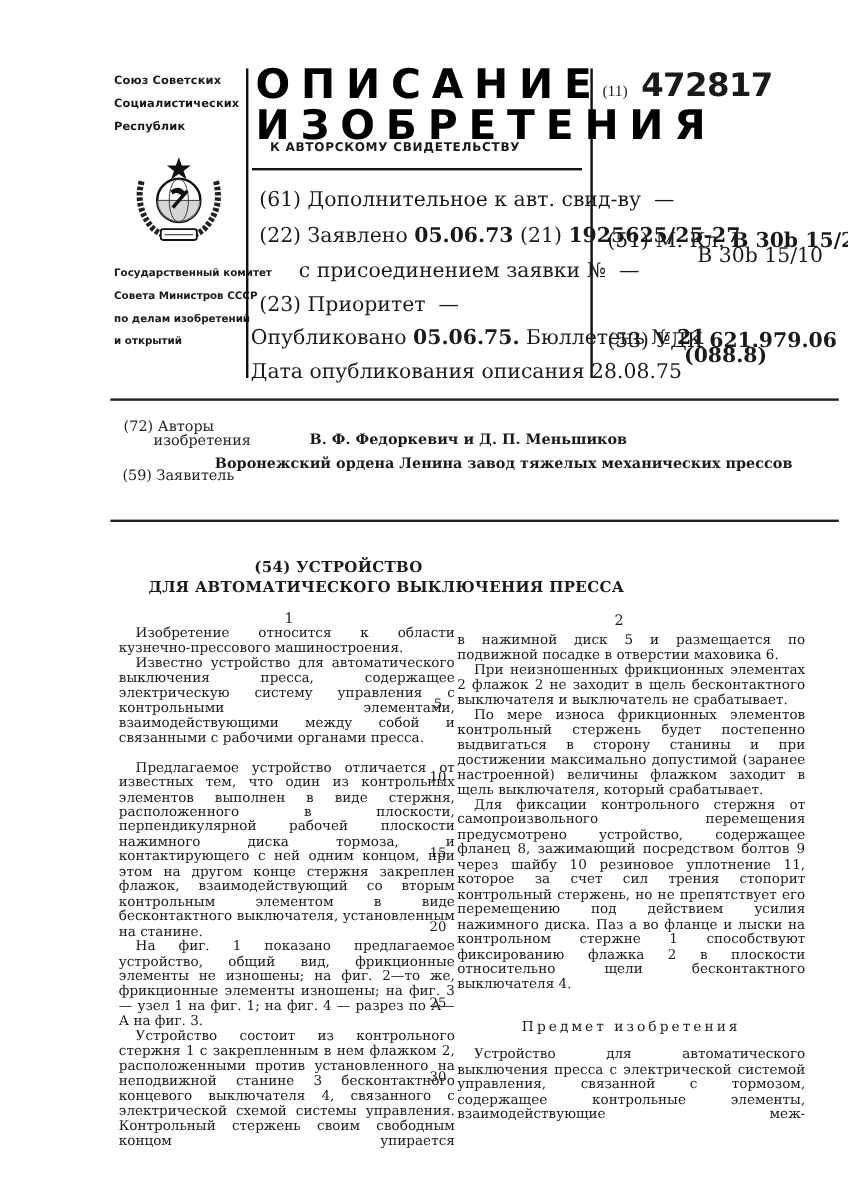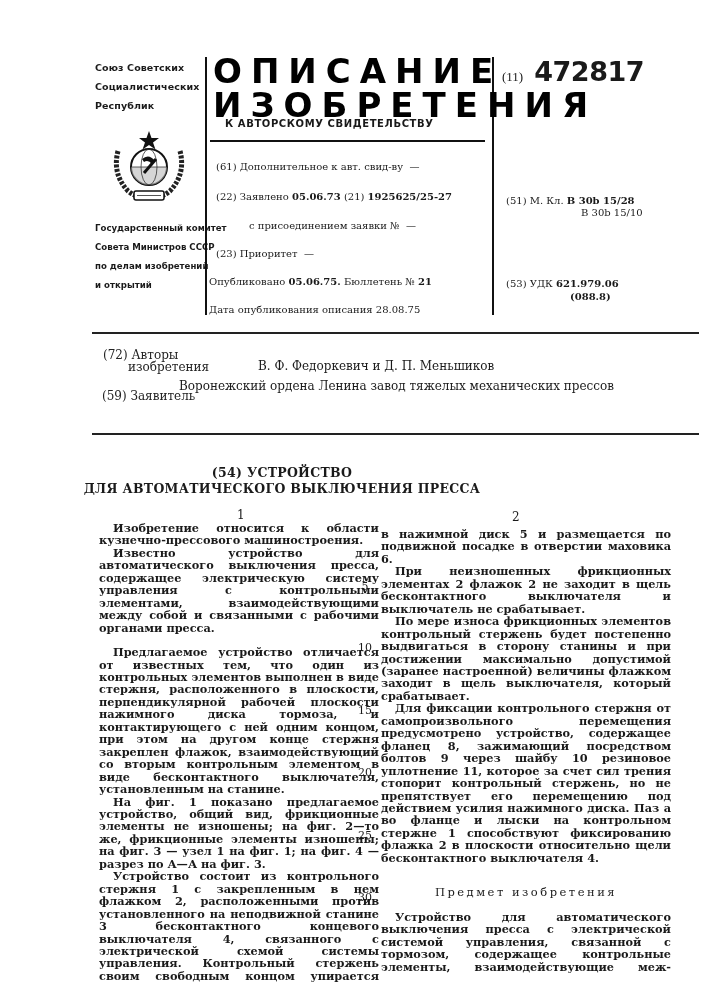--- a/index.html
+++ b/index.html
@@ -18,37 +18,37 @@
     .left-col .committee { font-size: 8.6px; font-weight: bold; line-height: 19px; white-space: nowrap; }
 
     .vline { position: absolute; background: #111; width: 2px; }
 
     
     .title-big { left: 213px; font-weight: bold; font-size: 34px; color: #000; letter-spacing: 9px; line-height: 38px; }
     .subtitle { left: 225px; top: 118px; font-weight: bold; font-size: 10px; letter-spacing: 0.6px; }
     .title-rule { left: 210px; top: 140px; width: 275px; height: 1.5px; background: #111; }
 
     
-    .field { font-size: 10px; line-height: 16px; white-space: nowrap; text-align: right; }
+    .field { font-size: 17px; line-height: 16px; white-space: nowrap; text-align: right; }
     .field b { font-weight: bold; }
 
     .patent-no { left: 502px; top: 56px; }
     .patent-no .lbl { font-size: 13px; }
     .patent-no .num { font-family: "DejaVu Sans", "Liberation Sans", sans-serif; font-weight: bold; font-size: 27px; letter-spacing: -0.5px; margin-left: 6px; }
 
     .hrule { position: absolute; left: 92px; width: 607px; height: 1.5px; background: #222; }
 
     .meta-label { font-size: 12px; line-height: 14px; color: #222; }
-    .meta-value { font-size: 12px; font-weight: normal; white-space: nowrap; }
+    .meta-value { font-size: 12px; font-weight: bold; white-space: nowrap; }
 
     .sec-title { left: 0; width: 564px; text-align: center; font-weight: bold; font-size: 12.5px; line-height: 15px; letter-spacing: 0.3px; }
     .colnum { font-size: 12px; }
 
     .column { font-size: 11.3px; line-height: 12.45px; text-align: justify; width: 280px; }
-    .column p { margin: 0; text-indent: 14px; text-align: justify; text-align-last: justify; font-weight: bold; }
+    .column p { margin: 0; text-indent: 14px; text-align: justify; text-align-last: justify; }
     .column p.last { text-align-last: left; }
     .gap { height: 12px; }
     .linenum { position: absolute; left: 0; width: 26px; text-align: center; font-size: 11px; }
     .pred-title { letter-spacing: 2.5px; font-size: 11.5px; text-align: center; }
   </style>
 </head>
 <body>
 
 <div class="abs left-col sans">
   <div class="org">Союз Советских</div>
@@ -129,21 +129,21 @@
 
 <div class="abs meta-label" style="left:103px; top:348px;">(72) Авторы</div>
 <div class="abs meta-label" style="left:128px; top:360px;">изобретения</div>
 <div class="abs meta-value" style="left:258px; top:359px;">В. Ф. Федоркевич и Д. П. Меньшиков</div>
 <div class="abs meta-label" style="left:102px; top:389px;">(59) Заявитель</div>
 <div class="abs meta-value" style="left:179px; top:379px;">Воронежский ордена Ленина завод тяжелых механических прессов</div>
 
 <div class="hrule" style="top:433px;"></div>
 
 <div class="abs sec-title" style="top:465px;">(54) УСТРОЙСТВО</div>
-<div class="abs sec-title" style="top:481px;">ДЛЯ АВТОМАТИЧЕСКОГО ВЫКЛЮЧЕНИЯ ПРЕССА</div>
+<div class="abs sec-title" style="top:481px;padding-left:40px;">ДЛЯ АВТОМАТИЧЕСКОГО ВЫКЛЮЧЕНИЯ ПРЕССА</div>
 
 <div class="abs colnum" style="left:237px; top:508px;">1</div>
 <div class="abs colnum" style="left:512px; top:510px;">2</div>
 
 <div class="abs column" style="left:99px; top:522px;">
   <p class="last">Изобретение относится к области кузнечно-прессового машиностроения.</p>
   <p class="last">Известно устройство для автоматического выключения пресса, содержащее электрическую систему управления с контрольными элементами, взаимодействующими между собой и связанными с рабочими органами пресса.</p>
   <div class="gap"></div>
   <p class="last">Предлагаемое устройство отличается от известных тем, что один из контрольных элементов выполнен в виде стержня, расположенного в плоскости, перпендикулярной рабочей плоскости нажимного диска тормоза, и контактирующего с ней одним концом, при этом на другом конце стержня закреплен флажок, взаимодействующий со вторым контрольным элементом в виде бесконтактного выключателя, установленным на станине.</p>
   <p class="last">На фиг. 1 показано предлагаемое устройство, общий вид, фрикционные элементы не изношены; на фиг. 2—то же, фрикционные элементы изношены; на фиг. 3 — узел 1 на фиг. 1; на фиг. 4 — разрез по А—А на фиг. 3.</p>

